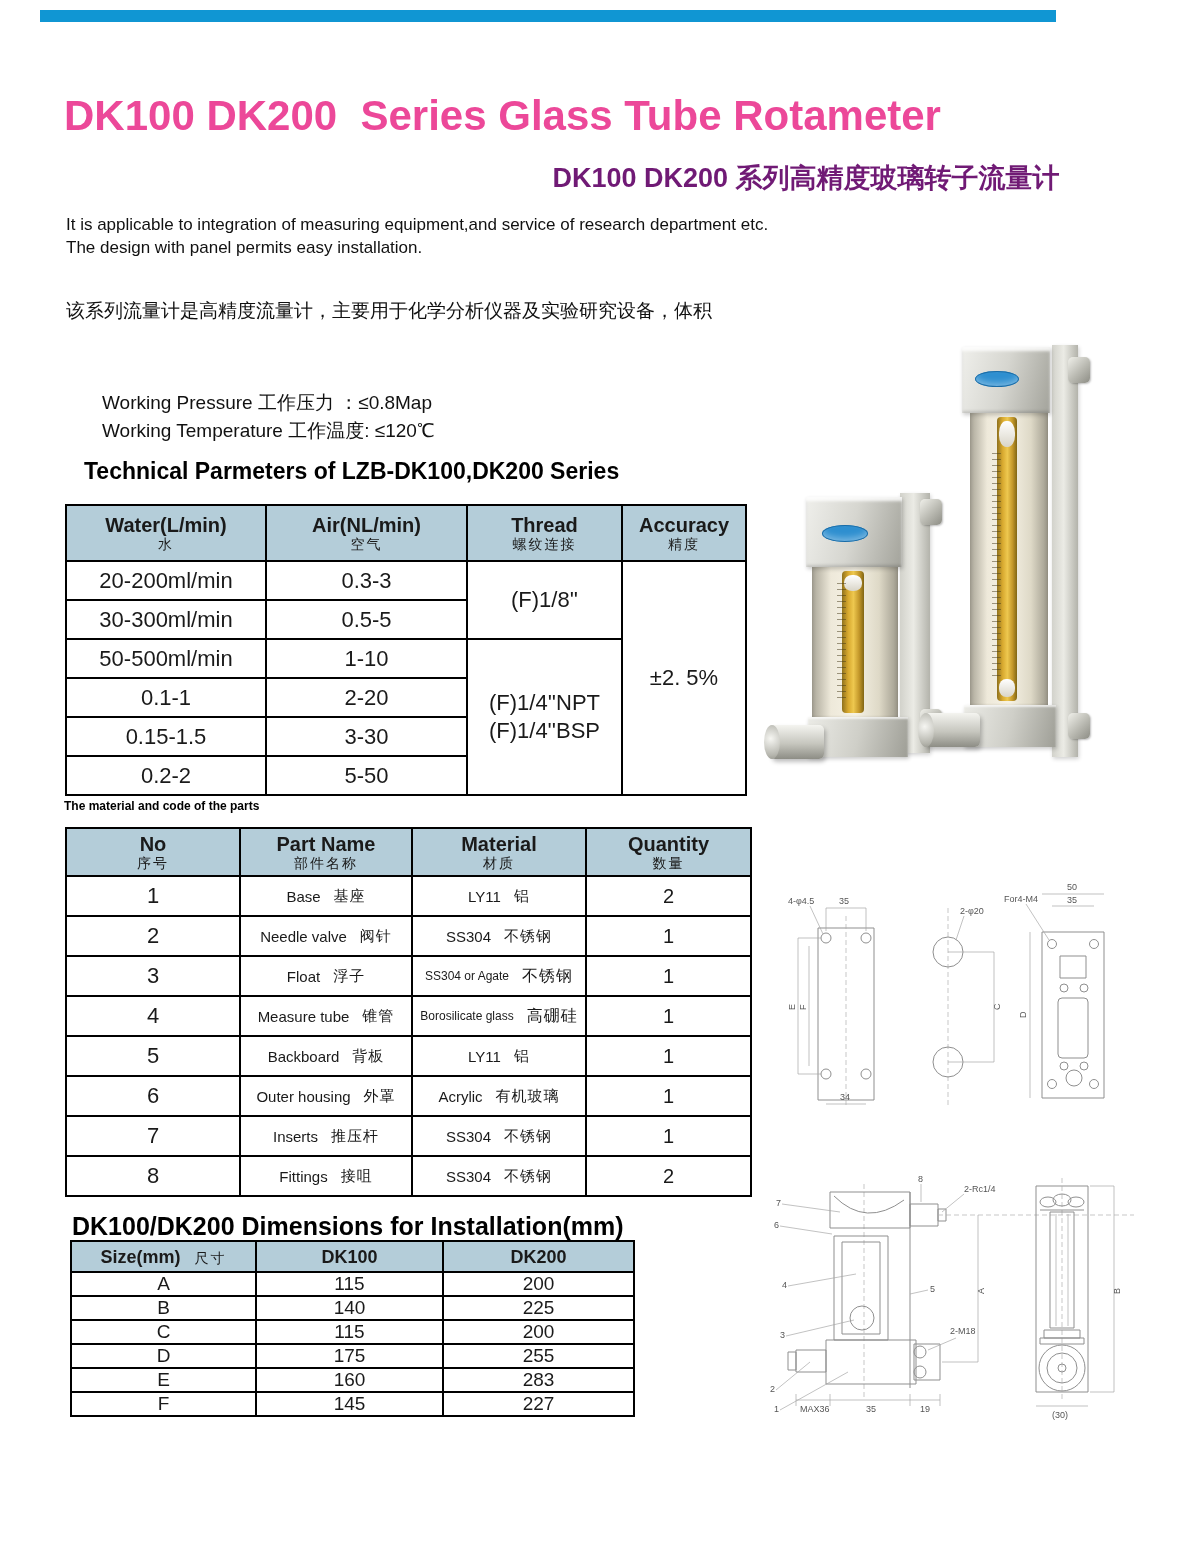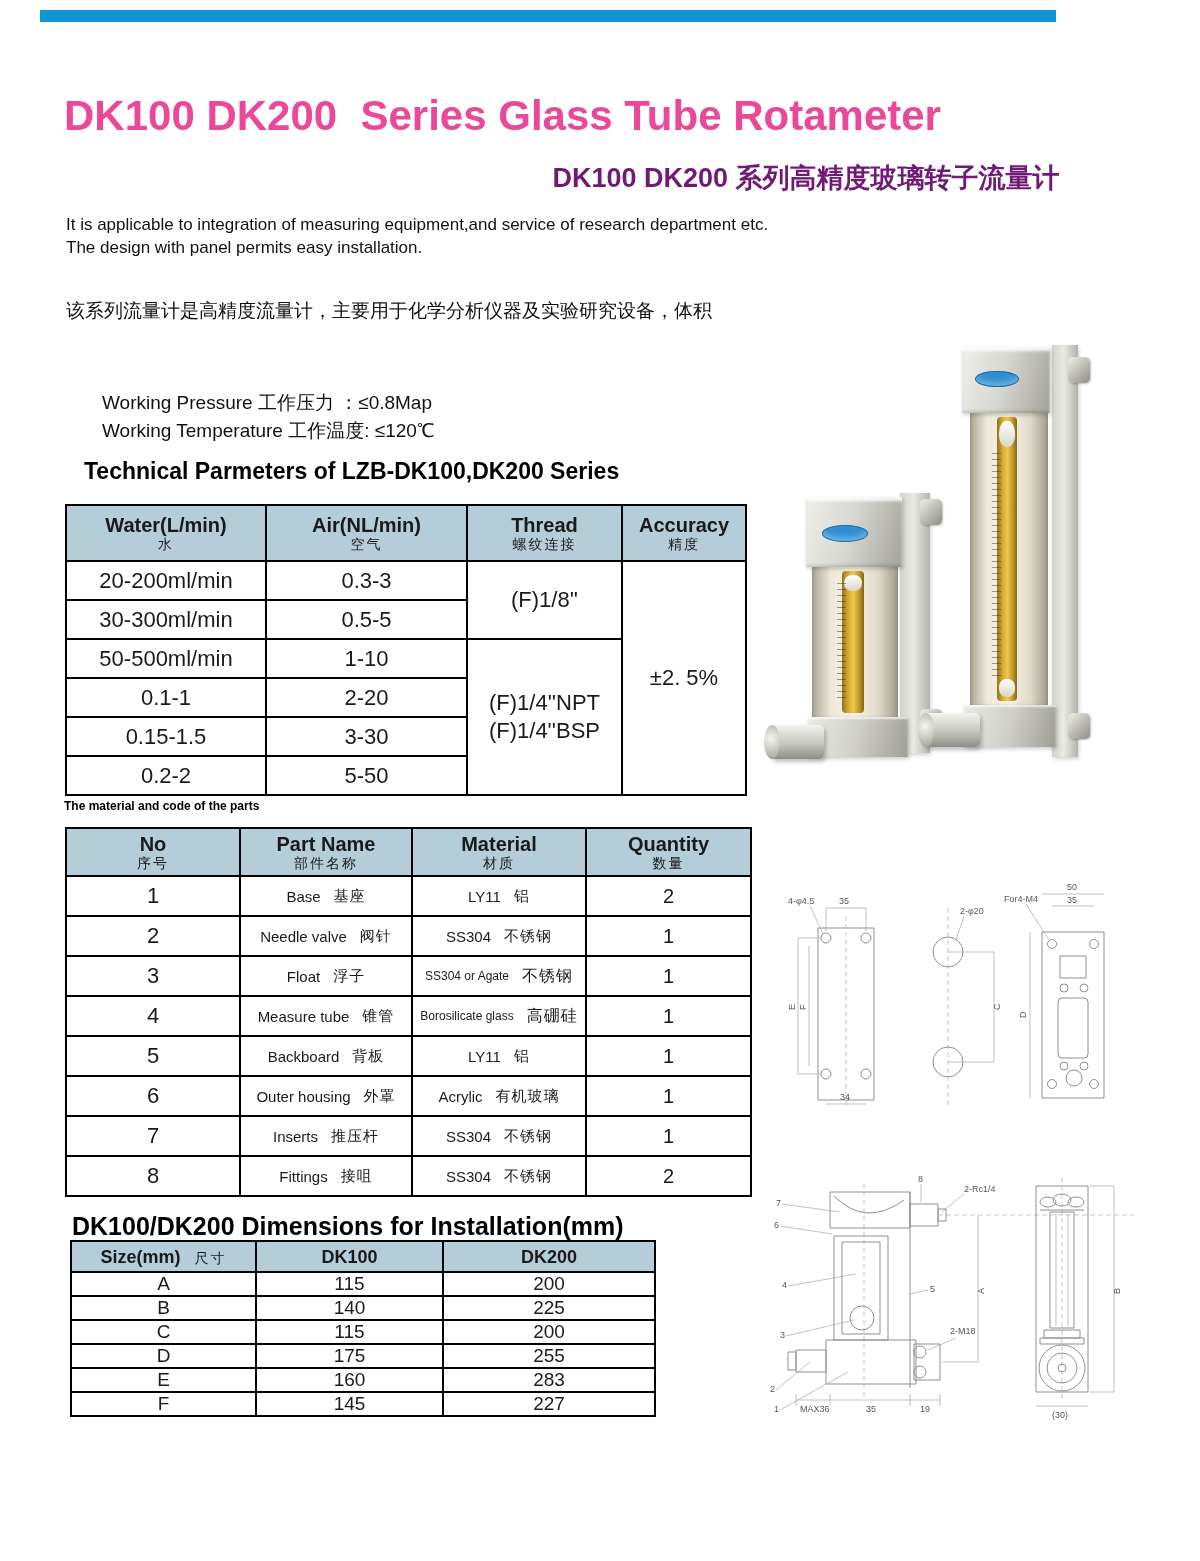--- a/index.html
+++ b/index.html
@@ -52,21 +52,21 @@
   .cellpair { display:flex; justify-content:center; align-items:center; gap:13px; }
   .cellpair .en { font-size:15px; }
   .cellpair .zh { font-size:15px; letter-spacing:1px; }
   .parts-table tr:nth-child(4) .pmat .en,
   .parts-table tr:nth-child(5) .pmat .en { font-size:12px; }
   .parts-table tr:nth-child(4) .pmat .zh,
   .parts-table tr:nth-child(5) .pmat .zh { font-size:16px; }
 
   .dims-table { left:70px; top:1240px; }
   .dims-table .c1 { width:185px; } .dims-table .c2 { width:187px; }
-  .dims-table .c3 { width:212px; }
+  .dims-table .c3 { width:191px; }
   .dims-table tr.h { height:31px; }
   .dims-table tr.r { height:24px; }
   .dims-table td { font-size:19px; }
   .dims-table .hdr .en { font-size:18px; display:inline; }
   .dims-table .hdr .zh { font-size:14px; display:inline; margin-left:14px; }
 
   
   .meter { position:absolute; }
   .m-backplate { position:absolute; background:linear-gradient(90deg,#d2d2cb,#ebebe5 45%,#b3b3ab); box-shadow:1px 2px 4px rgba(0,0,0,.18); }
   .m-tab { position:absolute; width:22px; height:26px; border-radius:5px;

